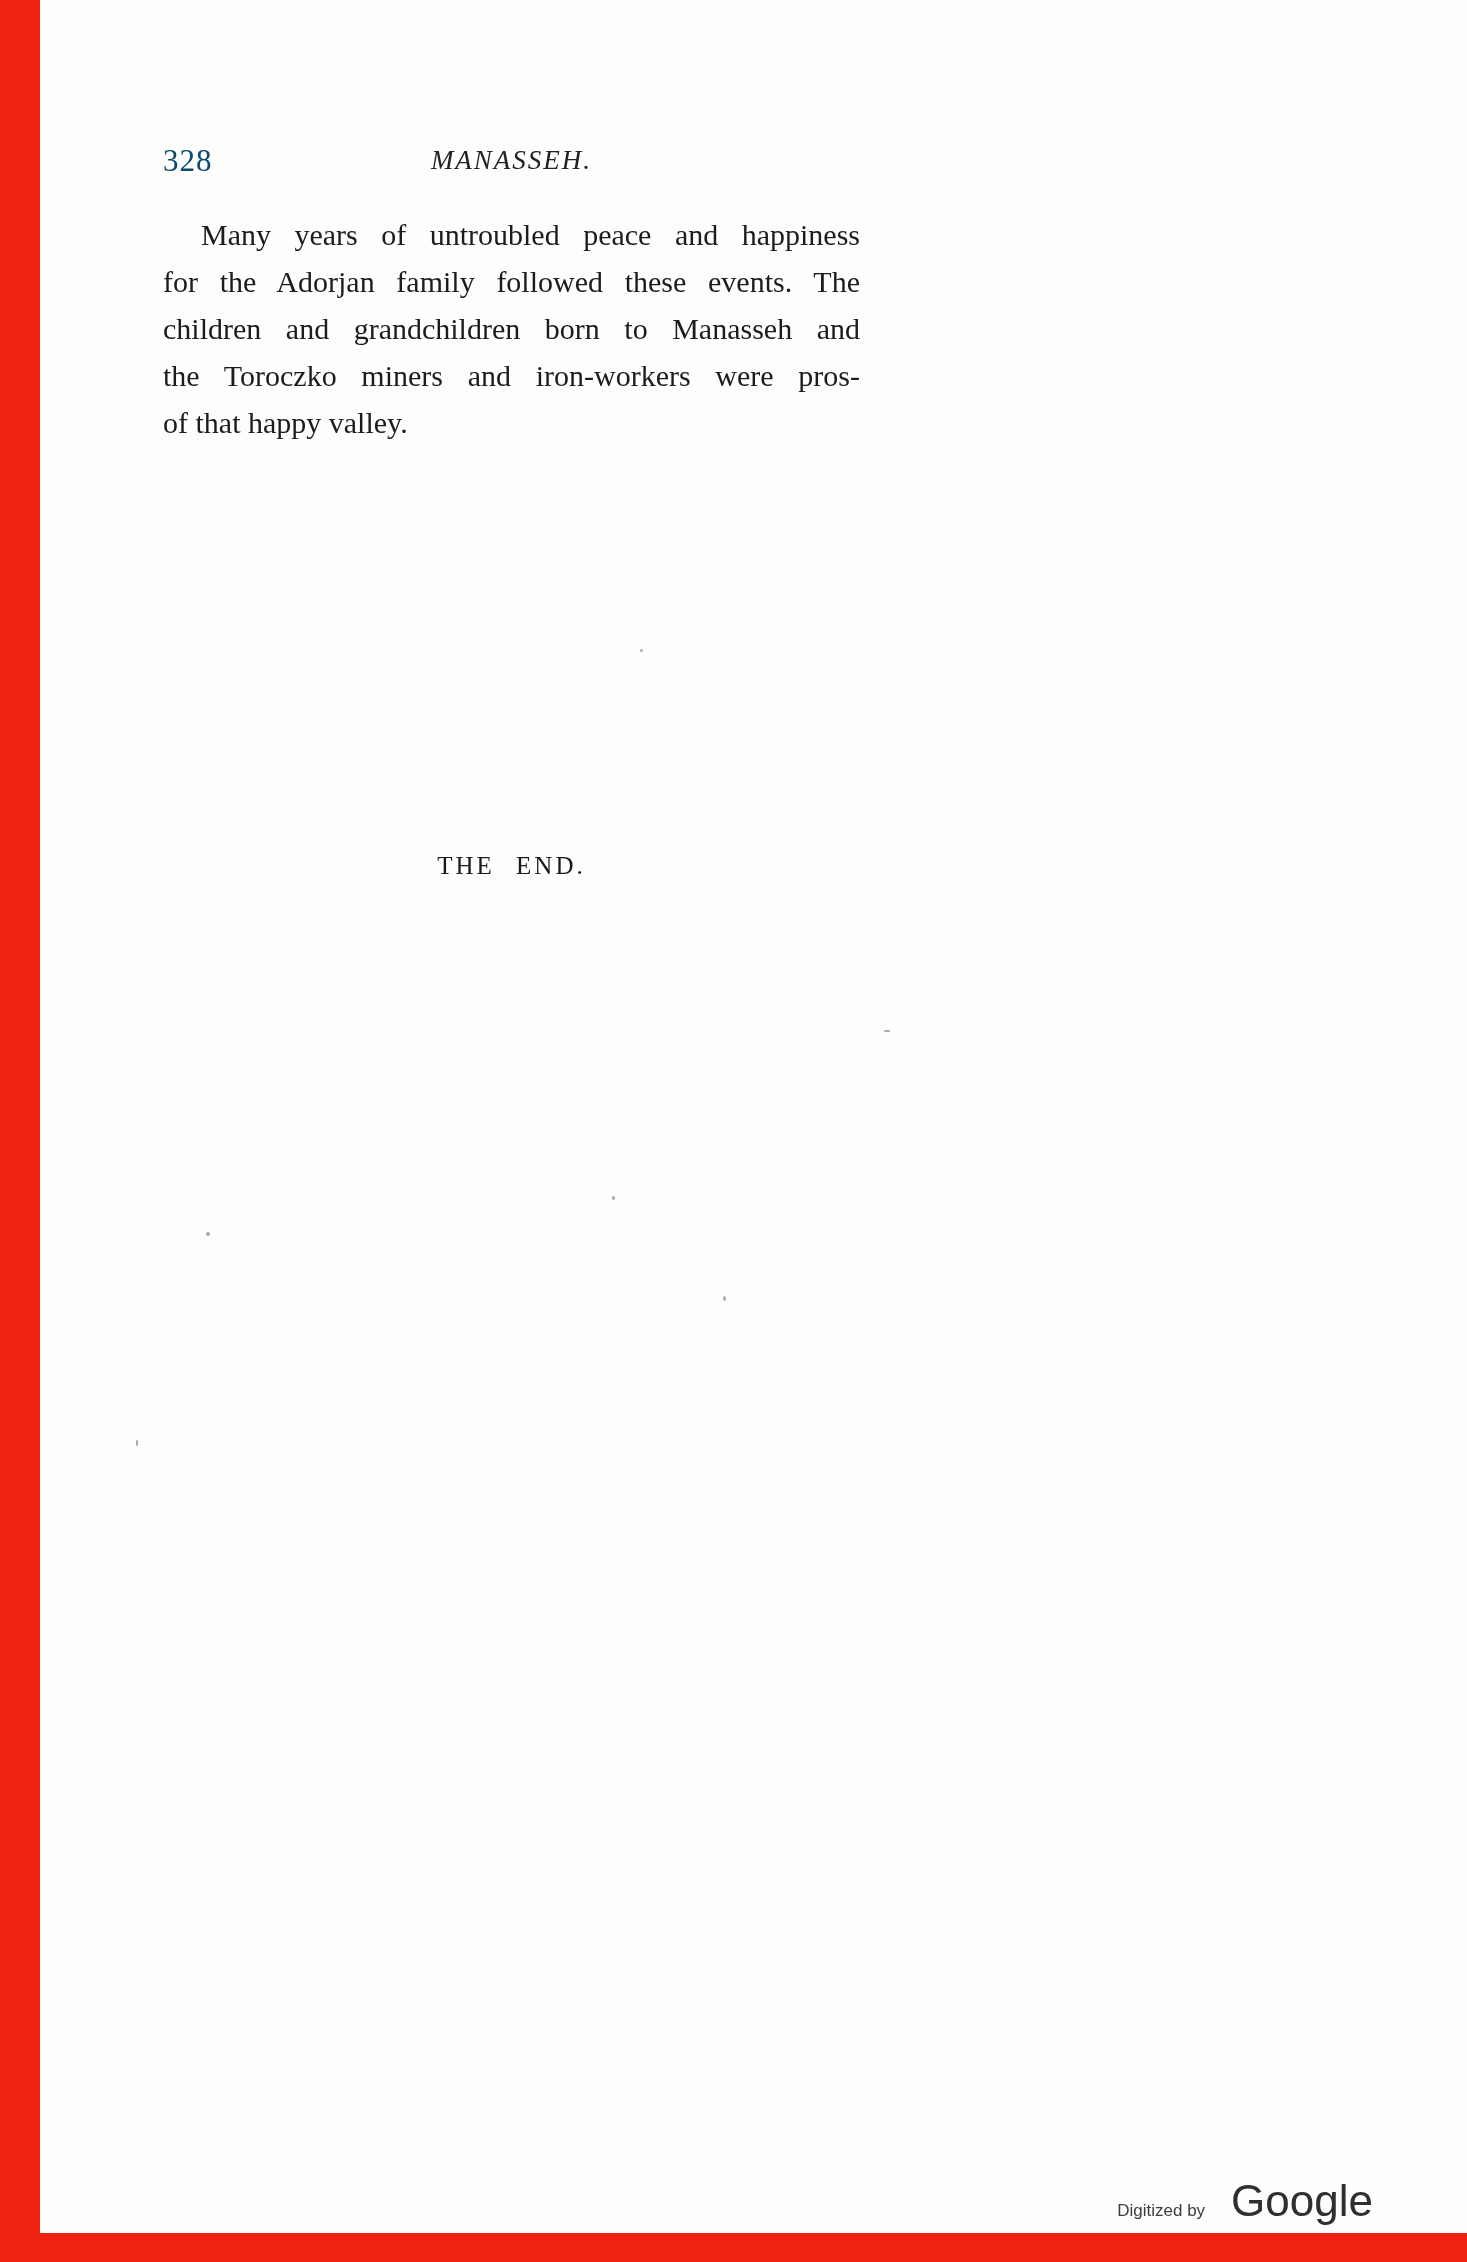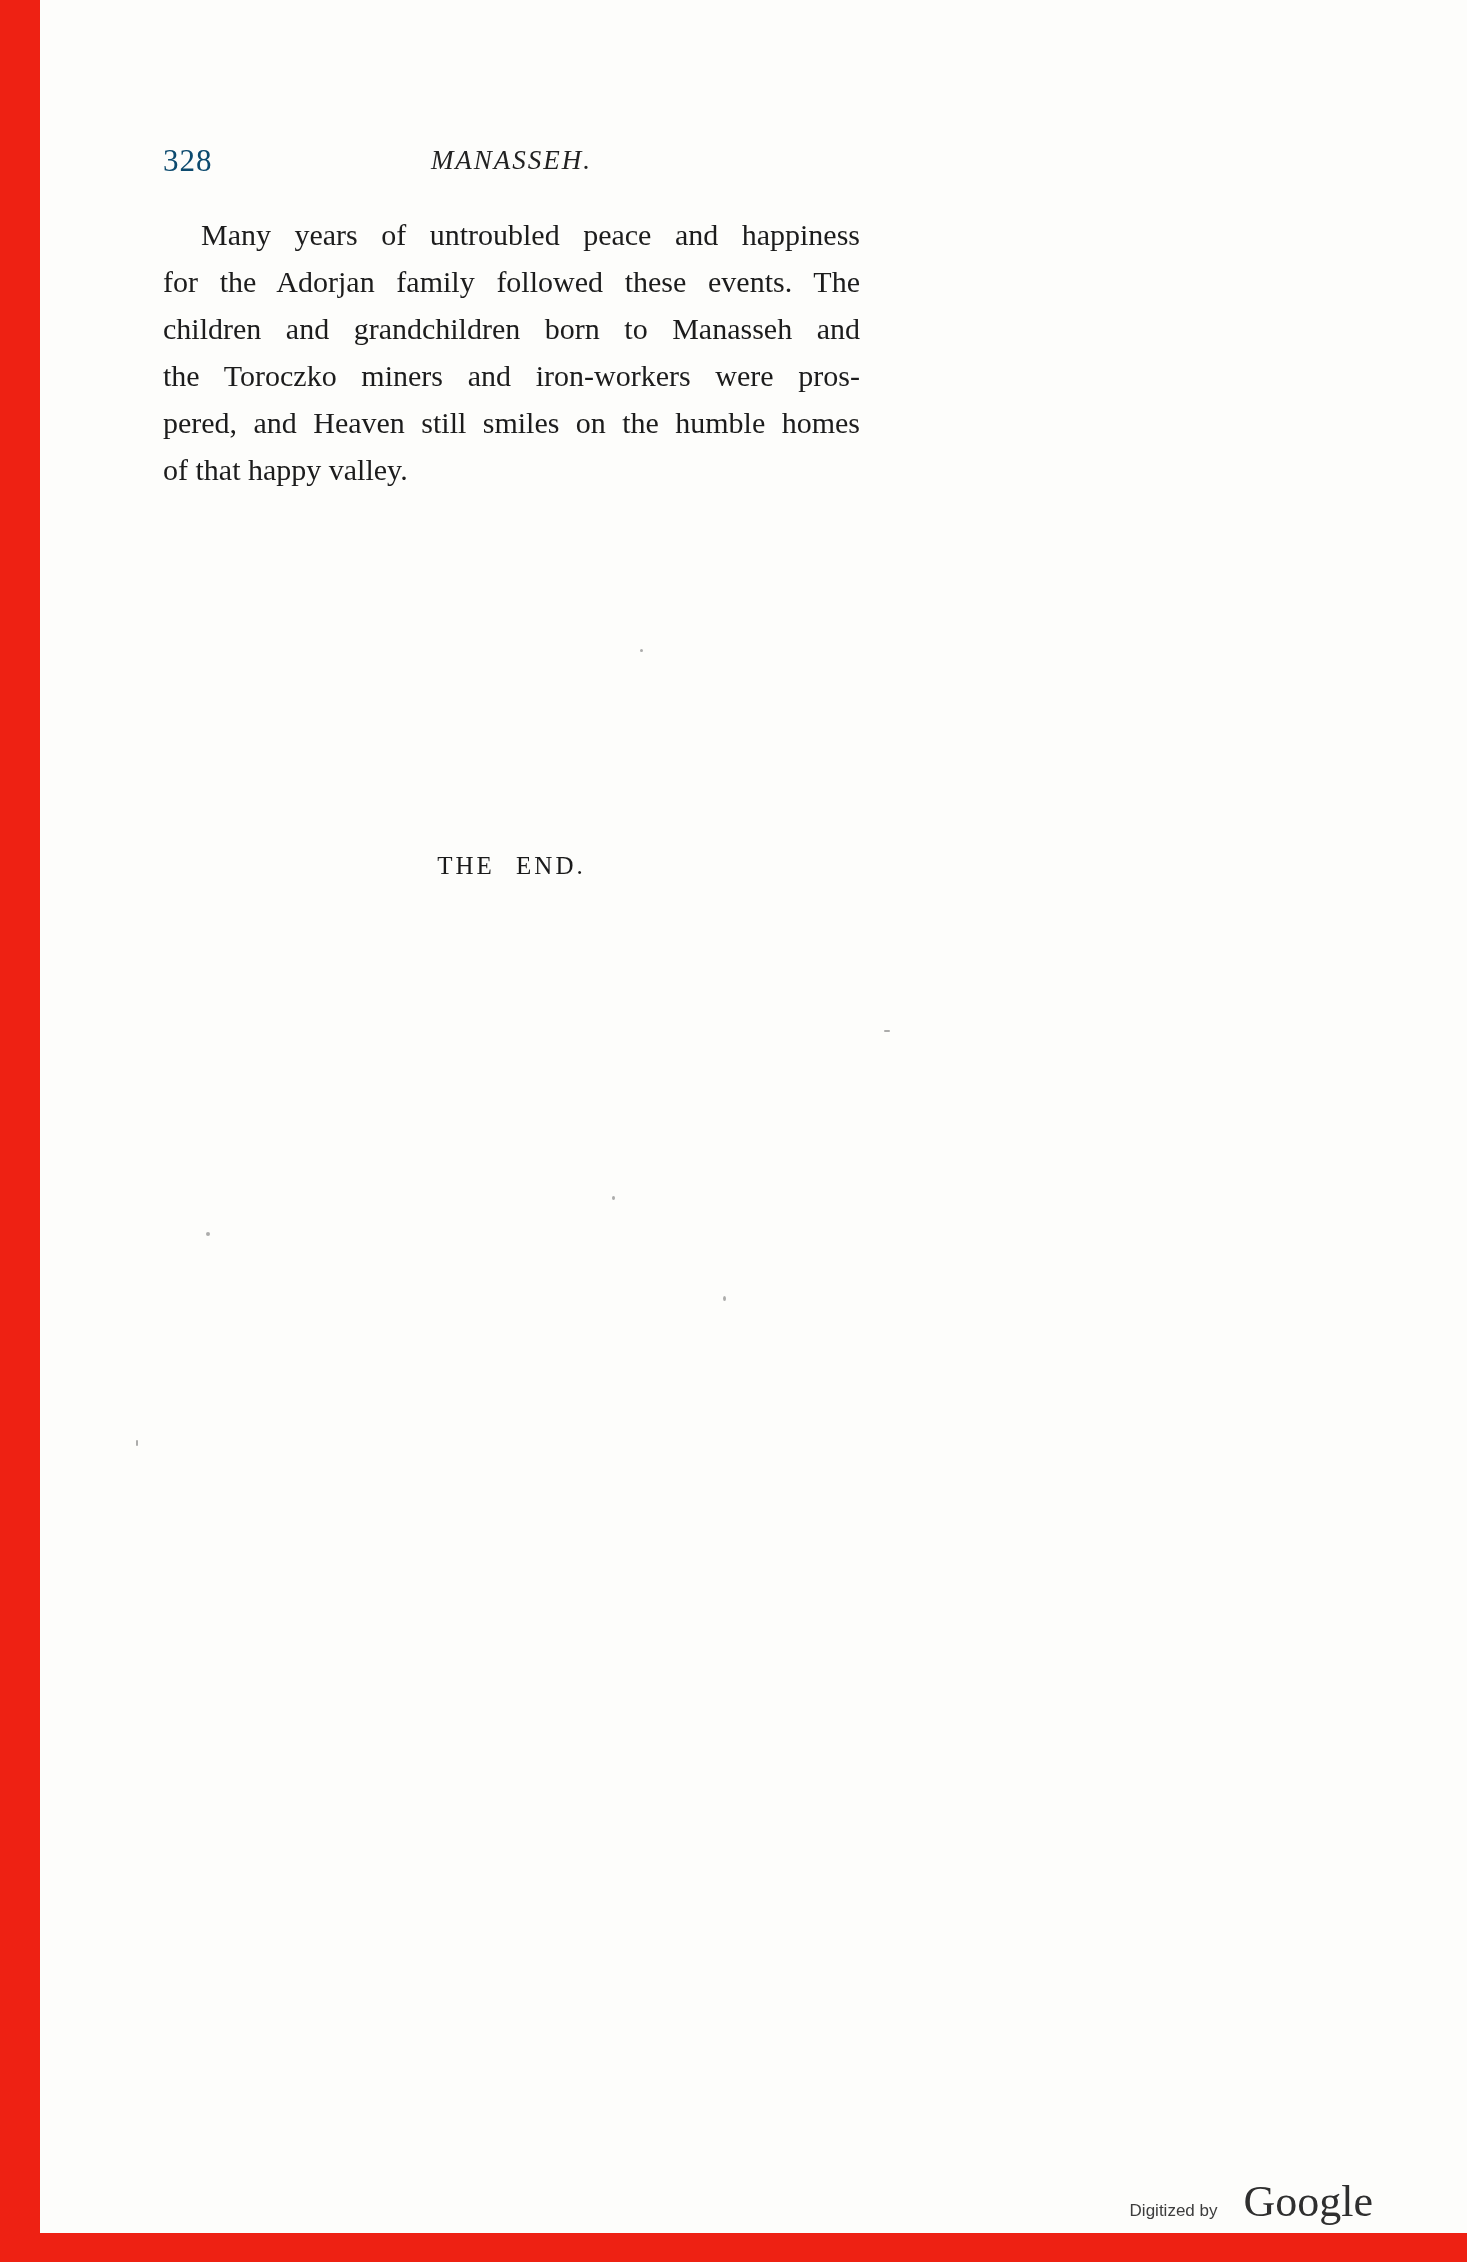--- a/index.html
+++ b/index.html
@@ -70,21 +70,21 @@
   .digitizer{
     position:absolute;top:2176px;right:94px;
     display:flex;align-items:baseline;gap:26px;
     white-space:nowrap;
   }
   .digitized-by{
     font-family:"Liberation Sans","DejaVu Sans",sans-serif;
     font-size:17px;color:#3d3d3d;
   }
   .google-logo{
-    font-family:Liberation Serif, serif;
+    font-family:Liberation Sans, sans-serif;
     font-size:44px;color:#2f2f2f;letter-spacing:0px;
   }
   
   .speck{
     position:absolute;border-radius:50%;
     background:#6a6a6a;opacity:.55;
   }
   .speck.s1{left:640px;top:649px;width:3px;height:3px;}
   .speck.s2{left:612px;top:1196px;width:3px;height:4px;}
   .speck.s3{left:206px;top:1232px;width:4px;height:4px;}
@@ -102,21 +102,20 @@
   <span class="page-number">328</span>
   <span class="running-head">MANASSEH.</span>
 </header>
 
 <main class="text-block">
   <p class="para para-2">
     <span class="line indent">Many years of untroubled peace and happiness</span>
     <span class="line">for the Adorjan family followed these events.  The</span>
     <span class="line">children and grandchildren born to Manasseh and</span>
     <span class="line">the Toroczko miners and iron-workers were pros-</span>
-    <span class="line">pered, and Heaven still smiles on the humble homes</span>
     <span class="line last">of that happy valley.</span>
   </p>
 </main>
 
 <div class="the-end">THE END.</div>
 
 <i class="speck s1"></i>
 <i class="speck s2"></i>
 <i class="speck s3"></i>
 <i class="speck s4"></i>

